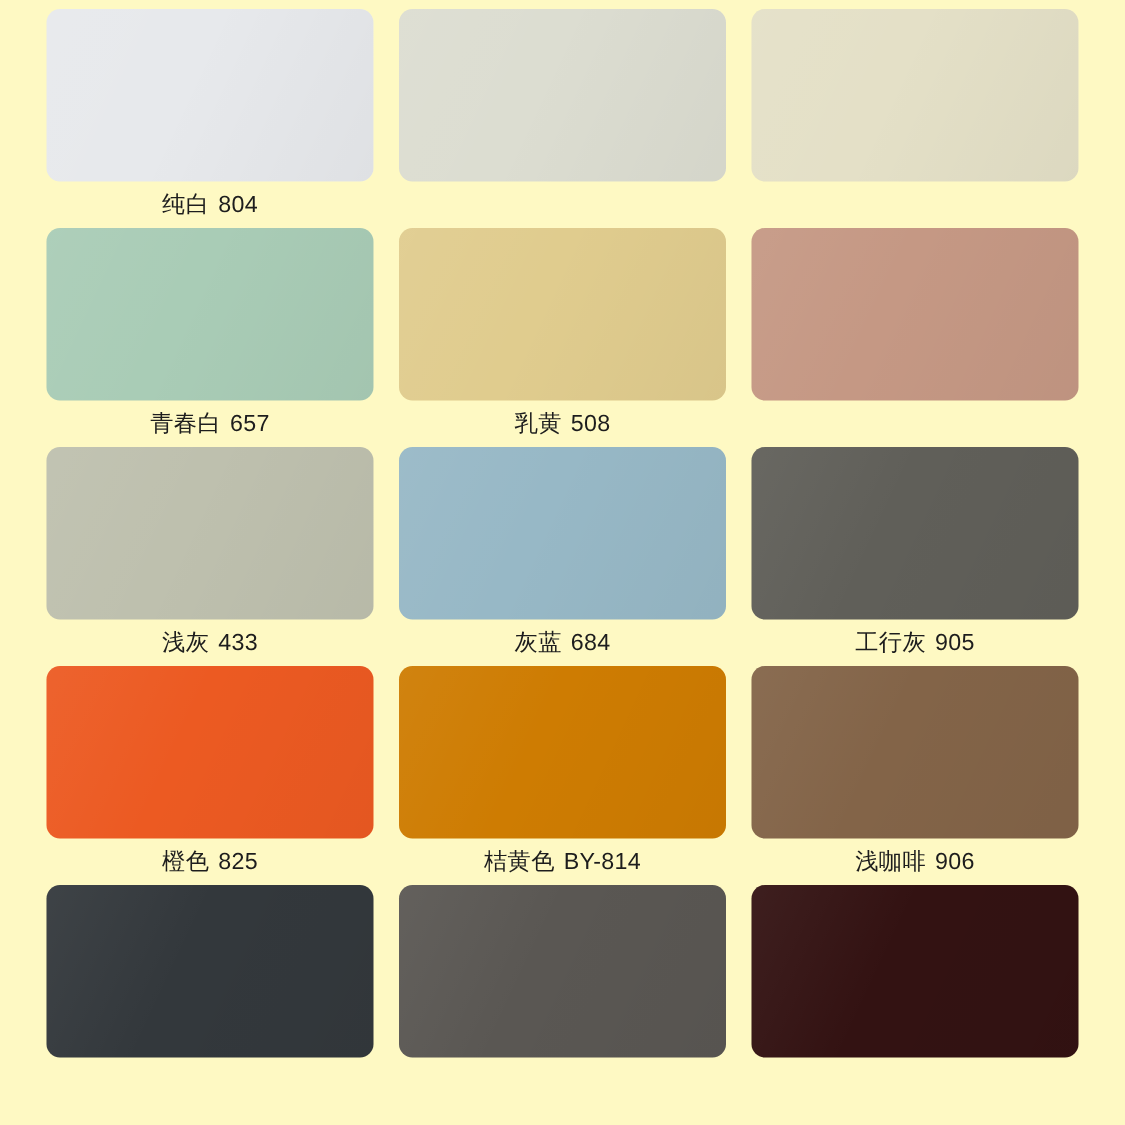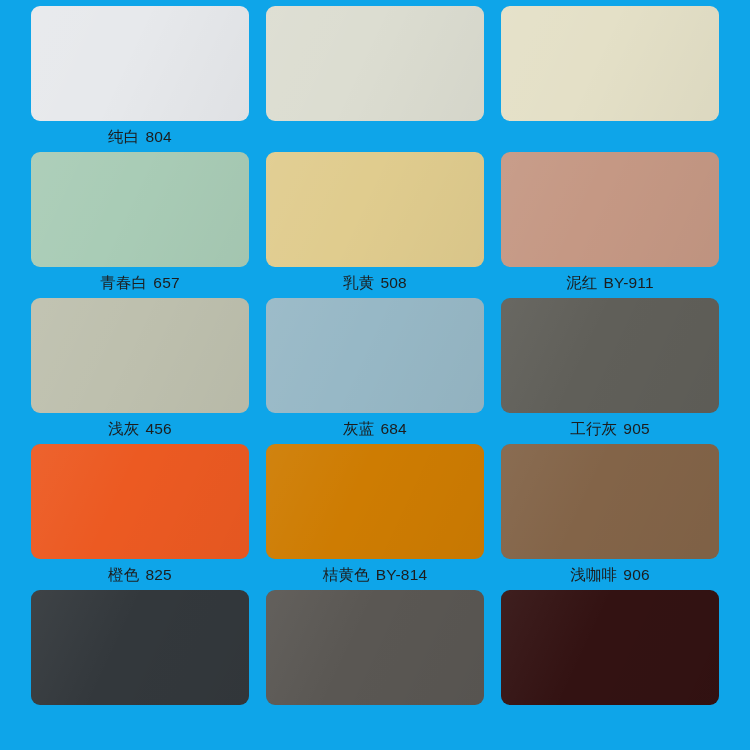--- a/index.html
+++ b/index.html
@@ -10,21 +10,21 @@
   body {
     width: 750px;
     height: 750px;
     overflow: hidden;
     font-family: "Liberation Sans", "DejaVu Sans", sans-serif;
   }
   #palette-page {
     position: relative;
     width: 750px;
     height: 750px;
-    background: #0ea5e9;
+    background: #fef9c3;
     overflow: hidden;
   }
   .swatch-grid {
     position: absolute;
     left: 31px;
     top: 6px;
     width: 688px;
     display: grid;
     grid-template-columns: repeat(3, 218px);
     column-gap: 17px;
@@ -85,25 +85,24 @@
       <div class="swatch-cell">
         <div class="swatch-chip" style="background-color: rgb(169, 204, 182);"></div>
         <div class="swatch-label"><span>青春白</span><span class="code">657</span></div>
       </div>
       <div class="swatch-cell">
         <div class="swatch-chip" style="background-color: rgb(224, 204, 142);"></div>
         <div class="swatch-label"><span>乳黄</span><span class="code">508</span></div>
       </div>
       <div class="swatch-cell">
         <div class="swatch-chip" style="background-color: rgb(197, 152, 132);"></div>
-        <div class="swatch-label"><span>泥红</span><span class="code">BY-911</span></div>
       </div>
       <div class="swatch-cell">
         <div class="swatch-chip" style="background-color: rgb(190, 192, 174);"></div>
-        <div class="swatch-label"><span>浅灰</span><span class="code">456</span></div>
+        <div class="swatch-label"><span>浅灰</span><span class="code">433</span></div>
       </div>
       <div class="swatch-cell">
         <div class="swatch-chip" style="background-color: rgb(151, 184, 198);"></div>
         <div class="swatch-label"><span>灰蓝</span><span class="code">684</span></div>
       </div>
       <div class="swatch-cell">
         <div class="swatch-chip" style="background-color: rgb(96, 95, 89);"></div>
         <div class="swatch-label"><span>工行灰</span><span class="code">905</span></div>
       </div>
       <div class="swatch-cell">

